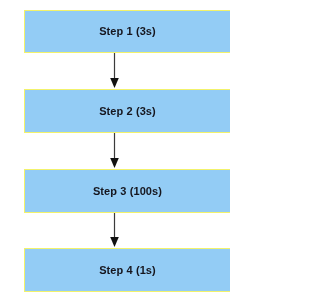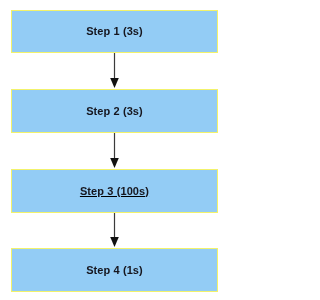--- a/index.html
+++ b/index.html
@@ -20,20 +20,21 @@
     background: #ffffff;
   }
   .node-box {
     position: absolute;
     box-sizing: border-box;
     background: #93ccf5;
     border: 1px solid #f2f26b;
     display: flex;
     align-items: center;
     justify-content: center;
+    margin-left: 13px;
   }
   .node-label {
     font-family: "Liberation Sans", sans-serif;
     font-size: 11px;
     font-weight: bold;
     color: #16161e;
     letter-spacing: 0.1px;
     line-height: 1;
     white-space: nowrap;
   }
@@ -66,21 +67,21 @@
     <span class="node-label">Step 2 (3s)</span>
   </div>
 
   <div class="edge-arrow" style="left:108px; top:133px; height:36px;">
     <svg width="13" height="36" viewBox="0 0 13 36" xmlns="http://www.w3.org/2000/svg">
       <line x1="6.5" y1="0" x2="6.5" y2="26" stroke="#3b3b3b" stroke-width="1.2"></line>
       <polygon points="6.5,35 2.2,25 10.8,25" fill="#111111"></polygon>
     </svg>
   </div>
 
-  <div class="node-box" style="left:11px; top:169px; width:207px; height:44px;text-decoration:underline;">
+  <div class="node-box" style="left:11px; top:169px; width:207px; height:44px;">
     <span class="node-label">Step 3 (100s)</span>
   </div>
 
   <div class="edge-arrow" style="left:108px; top:213px; height:35px;">
     <svg width="13" height="35" viewBox="0 0 13 35" xmlns="http://www.w3.org/2000/svg">
       <line x1="6.5" y1="0" x2="6.5" y2="25" stroke="#3b3b3b" stroke-width="1.2"></line>
       <polygon points="6.5,34 2.2,24 10.8,24" fill="#111111"></polygon>
     </svg>
   </div>
 

